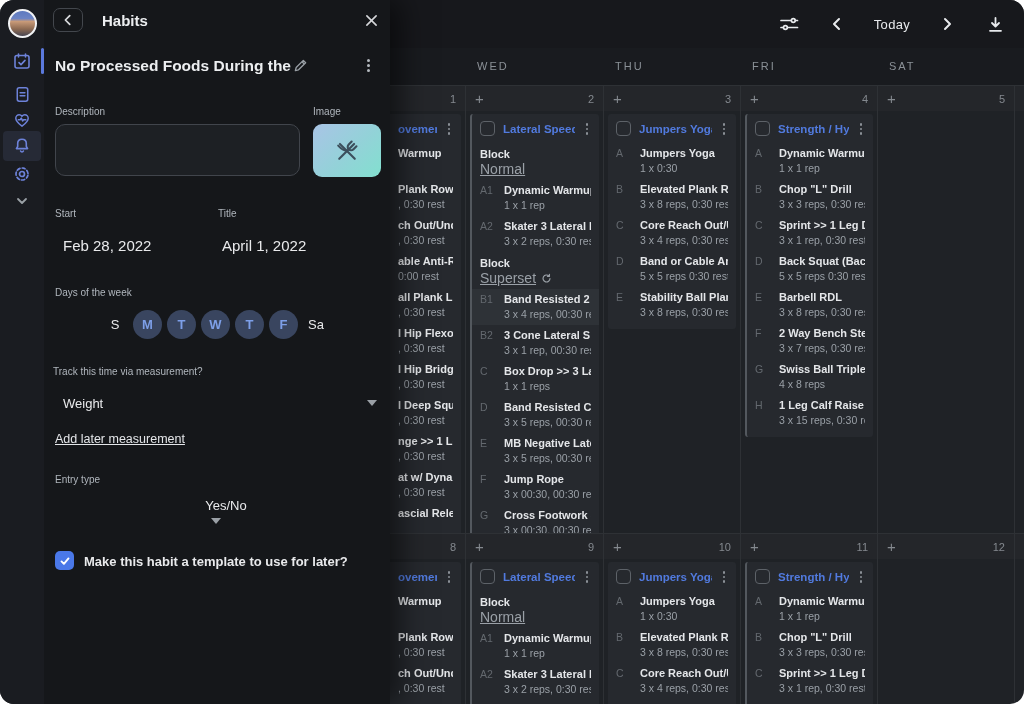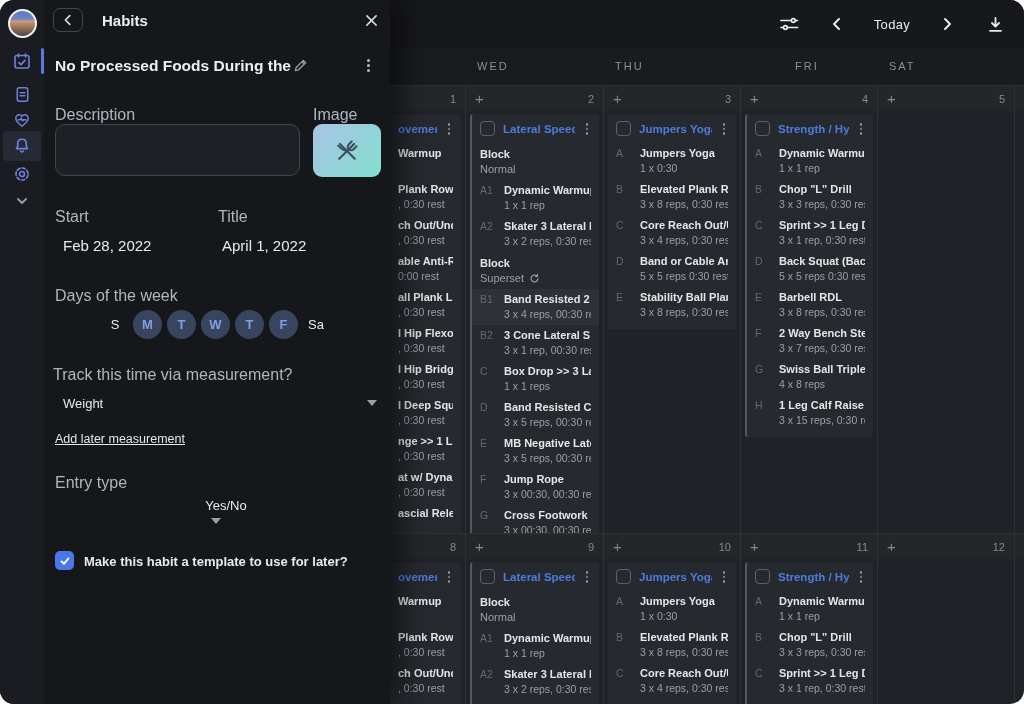--- a/index.html
+++ b/index.html
@@ -27,40 +27,40 @@
   .kebab i{width:2.5px;height:2.5px;border-radius:50%;background:#8b9097;}
   .card-body{padding:1px 0 6px 0;}
   .ex{display:flex;padding:3px 8px 3px 8px;}
   .ex-label{width:24px;flex:0 0 auto;color:#64696f;font-size:10.5px;padding-top:1px;}
   .ex-main{flex:1;min-width:0;}
   .ex-name{color:#e4e6e9;font-size:11px;font-weight:700;line-height:15px;white-space:nowrap;overflow:hidden;}
   .ex-detail{color:#9aa0a7;font-size:10.5px;line-height:15px;white-space:nowrap;overflow:hidden;}
   .ex.hl{background:#2e3237;}
   .blockrow{padding:4px 8px 3px 8px;}
   .block-name{color:#e4e6e9;font-size:11px;font-weight:700;line-height:15px;}
-  .block-sub{color:#9aa0a7;font-size:11px;line-height:15px;display:flex;align-items:center;gap:5px;}
+  .block-sub{color:#9aa0a7;font-size:14px;line-height:15px;display:flex;align-items:center;gap:5px;text-decoration:underline;}
 
   
   .sidebar{position:absolute;left:0;top:0;bottom:0;width:44px;background:#1a1c21;z-index:3;}
   .avatar{position:absolute;left:8px;top:9px;width:29px;height:29px;border-radius:50%;border:2px solid #f1f2f4;
     background:linear-gradient(180deg,#5d79c0 0%,#6d84c4 30%,#c89a78 42%,#8d6a52 72%,#474653 100%);cursor:pointer;}
   .side-item{position:absolute;left:3px;width:38px;height:30px;display:flex;align-items:center;justify-content:center;cursor:pointer;border-radius:4px;}
   .side-item.selected{background:#262a36;}
   .active-bar{position:absolute;right:0;width:3px;border-radius:2px;background:#5b79dc;}
 
   
   .panel{position:absolute;left:44px;top:0;bottom:0;width:346px;background:#15171a;z-index:2;box-shadow:10px 0 28px rgba(0,0,0,.55);}
   .back-btn{position:absolute;left:9px;top:8px;width:30px;height:24px;border:1px solid #43474d;border-radius:7px;display:flex;align-items:center;justify-content:center;cursor:pointer;}
   .panel-title{position:absolute;left:50px;top:12px;color:#eceef0;font-size:15px;font-weight:700;margin-left:8px;}
   .close-btn{position:absolute;left:318px;top:11px;width:18px;height:18px;display:flex;align-items:center;justify-content:center;cursor:pointer;}
   .habit-title{position:absolute;left:11px;top:57px;width:238px;color:#eceef0;font-size:15.5px;font-weight:700;white-space:nowrap;overflow:hidden;}
   .pencil{position:absolute;left:249px;top:58px;cursor:pointer;}
   .panel-kebab{position:absolute;left:320px;top:57px;}
   .panel-kebab i{width:3px;height:3px;background:#b4b9bf;}
-  .p-label{position:absolute;color:#b0b6bd;font-size:16px;text-align:right;}
+  .p-label{position:absolute;color:#b0b6bd;font-size:10px;text-align:right;}
   .p-value{position:absolute;color:#e9eaec;font-size:15px;cursor:pointer;}
   .desc-box{position:absolute;left:11px;top:124px;width:245px;height:52px;background:#1d2024;border:1px solid #41454c;border-radius:10px;cursor:text;}
   .img-tile{position:absolute;left:269px;top:124px;width:68px;height:53px;border-radius:9px;cursor:pointer;
     background:linear-gradient(135deg,#a9c4e6 0%,#93d2d8 55%,#82e0cf 100%);display:flex;align-items:center;justify-content:center;}
   .days-row{position:absolute;left:58px;top:310px;display:flex;align-items:center;gap:5px;}
   .day-pill{width:29px;height:29px;border-radius:50%;display:flex;align-items:center;justify-content:center;font-size:13px;cursor:pointer;color:#e9eaec;}
   .day-pill.sel{background:#39455f;color:#7d9fe8;font-weight:700;}
   .dd-row{position:absolute;left:11px;width:334px;height:26px;display:flex;align-items:center;cursor:pointer;}
   .dd-value{color:#e9eaec;font-size:13px;padding-left:8px;flex:1;}
   .dd-caret{width:0;height:0;border-left:5px solid transparent;border-right:5px solid transparent;border-top:6px solid #9aa0a6;margin-right:12px;}
@@ -99,21 +99,21 @@
       <span class="tb-icon">
         <svg width="19" height="19" viewBox="0 0 19 19" fill="none" stroke="#e8eaed" stroke-width="1.8" stroke-linecap="round" stroke-linejoin="round">
           <path d="M9.5 3v8M6 8l3.5 3.5L13 8"></path>
             <path d="M4 15.8h11"></path>
         </svg>
       </span>
     </div>
     <div class="dow-row" id="dow-row">
         <span class="dow-label" style="left: 87px;">WED</span>
         <span class="dow-label" style="left: 225px;">THU</span>
-        <span class="dow-label" style="left: 362px; margin-left: 43px;">FRI</span>
+        <span class="dow-label" style="left: 362px;">FRI</span>
         <span class="dow-label" style="left: 499px;">SAT</span>
       </div>
     <div id="cal-grid">
         <div class="cal-cell" style="left: 390px; top: 85px; width: 75px; height: 448px;">
           <div class="cell-band">
             <span class="band-num">1</span>
           </div>
           <div class="card no-left">
             <div class="card-header">
               <span class="card-title">ovement Q...</span>

